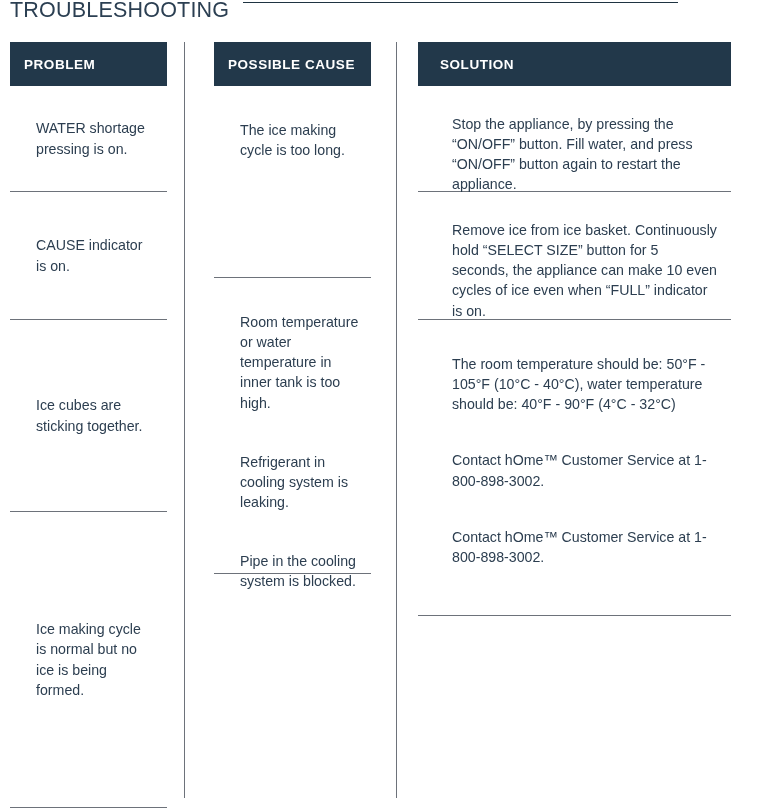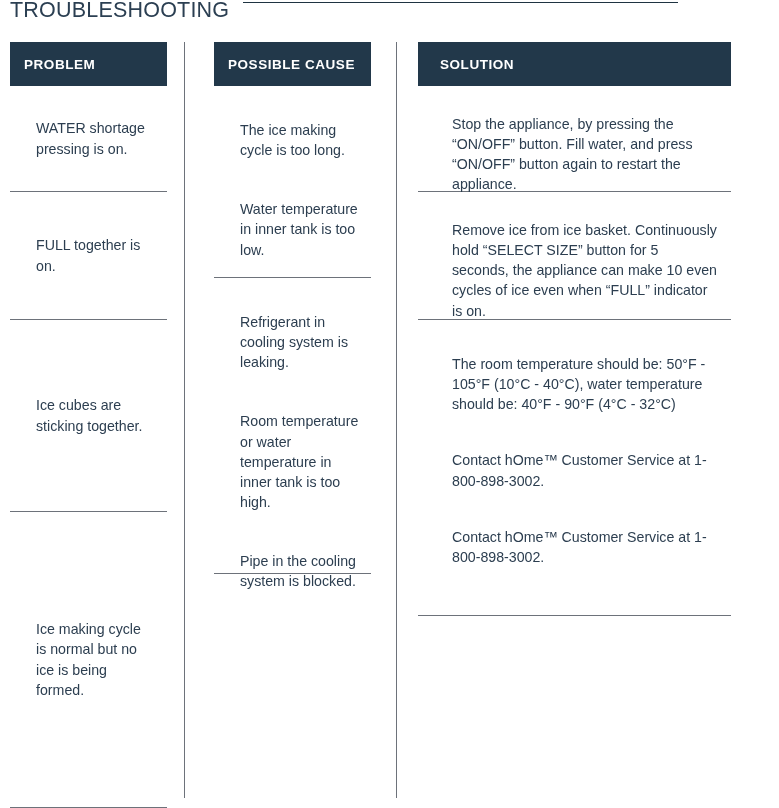--- a/index.html
+++ b/index.html
@@ -134,43 +134,42 @@
 
   <div class="col col-problem">
     <div class="col-head">
       <span>PROBLEM</span>
     </div>
     <div class="cells">
       <div class="cell r0">
         <p class="para">WATER shortage pressing is on.</p>
       </div>
       <div class="cell r1">
-        <p class="para">FULL together is on.</p>
+        <p class="para">CAUSE indicator is on.</p>
       </div>
       <div class="cell r2">
         <p class="para">Ice cubes are sticking together.</p>
       </div>
       <div class="cell r3">
         <p class="para">Ice making cycle is normal but no ice is being formed.</p>
       </div>
     </div>
   </div>
 
   <div class="col col-cause">
     <div class="col-head">
       <span>POSSIBLE CAUSE</span>
     </div>
     <div class="cells">
       <div class="cell r2 top-align-lg">
         <p class="para">The ice making cycle is too long.</p>
-        <p class="para">Water temperature in inner tank is too low.</p>
       </div>
       <div class="cell r3 top-align-lg">
+        <p class="para">Room temperature or water temperature in inner tank is too high.</p>
         <p class="para">Refrigerant in cooling system is leaking.</p>
-        <p class="para">Room temperature or water temperature in inner tank is too high.</p>
         <p class="para">Pipe in the cooling system is blocked.</p>
       </div>
     </div>
   </div>
 
   <div class="col col-solution">
     <div class="col-head">
       <span>SOLUTION</span>
     </div>
     <div class="cells">

